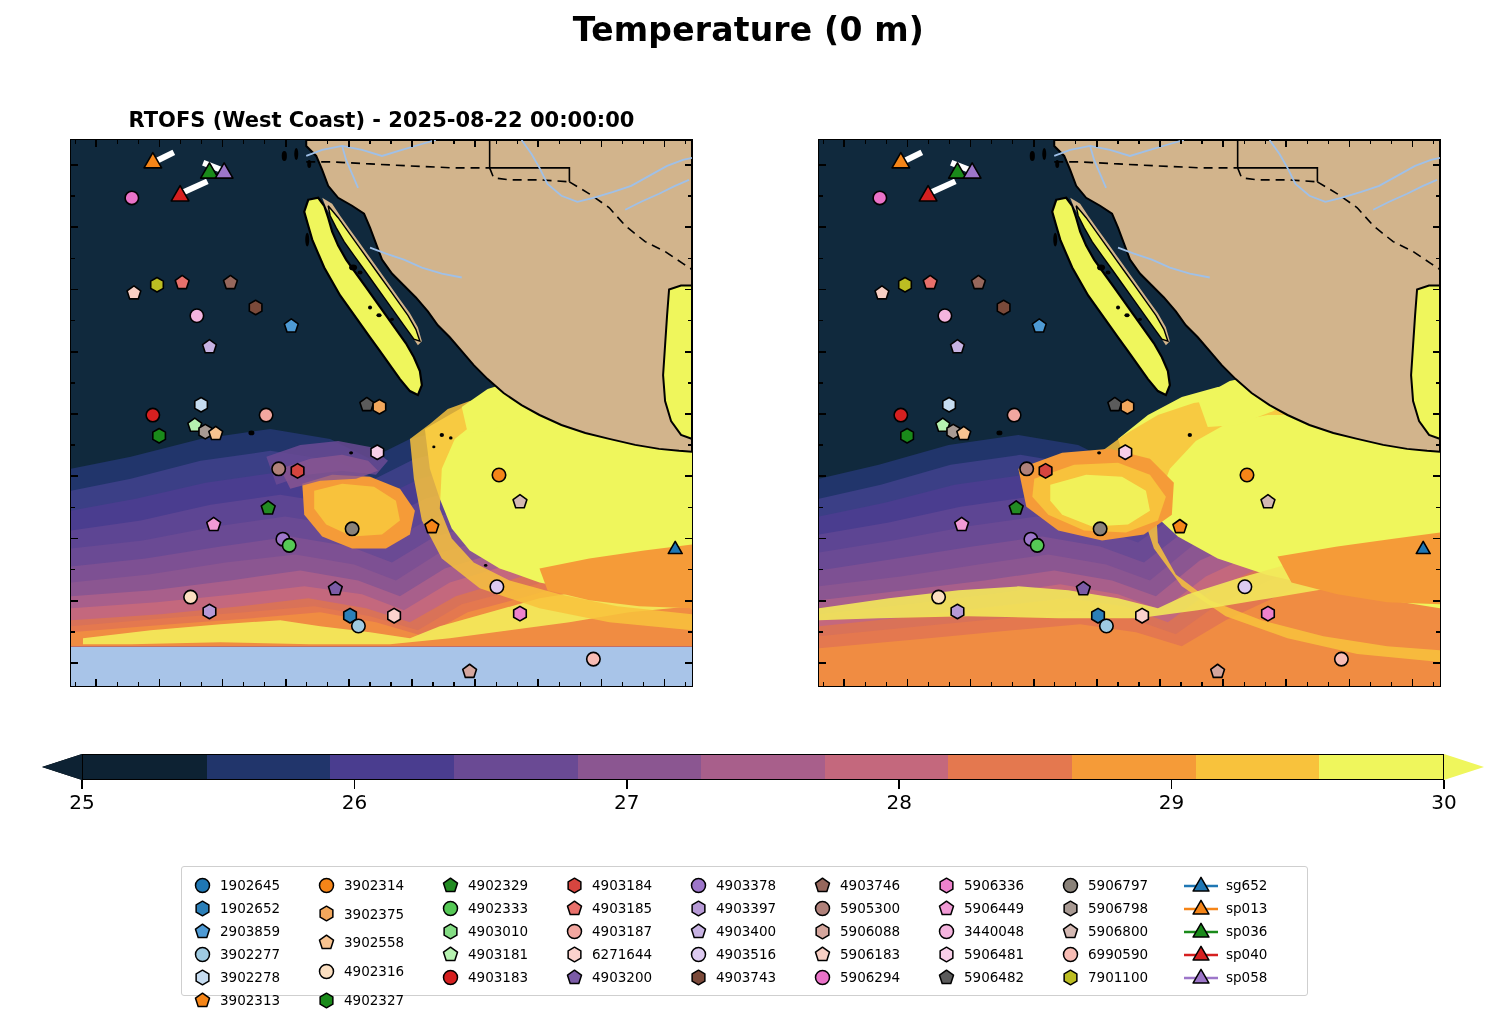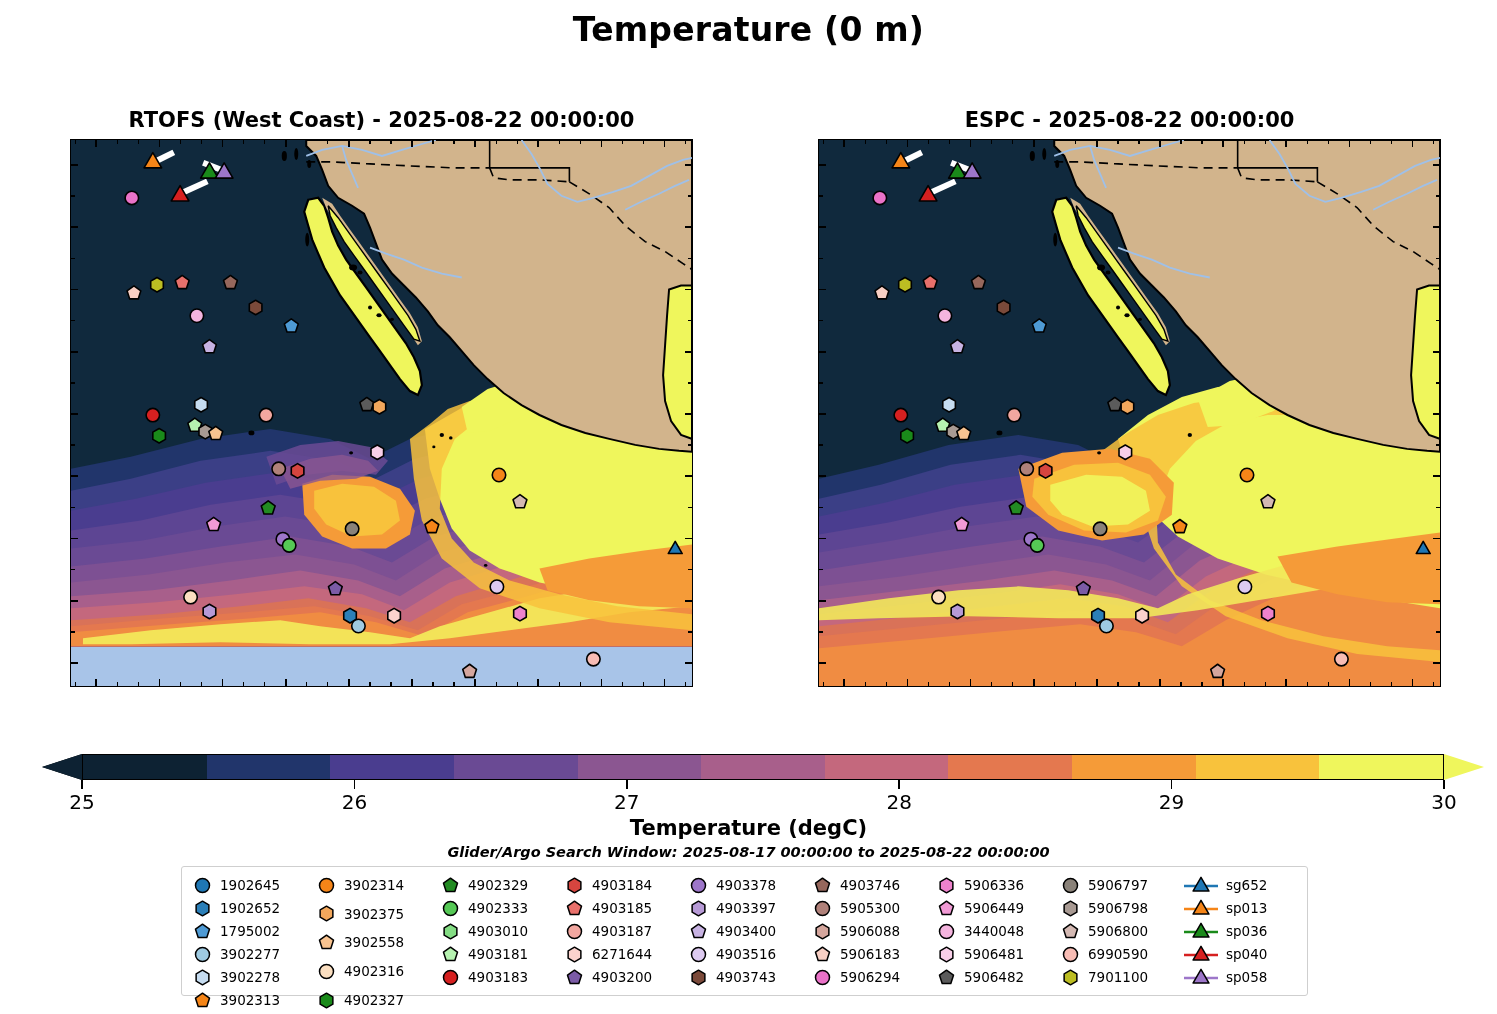--- a/index.html
+++ b/index.html
@@ -313,21 +313,20 @@
         <div class="tick minor-x" style="left: 550.789px; bottom: 0px;"></div>
         <div class="tick minor-x" style="left: 571.836px; top: 0px;"></div>
         <div class="tick minor-x" style="left: 571.836px; bottom: 0px;"></div>
         <div class="tick minor-x" style="left: 613.931px; top: 0px;"></div>
         <div class="tick minor-x" style="left: 613.931px; bottom: 0px;"></div>
       </div>
   </div>
 </div>
 
 <div class="panel" id="panel-right">
-  <div class="panel-title">ESPC - 2025-08-22 00:00:00</div>
   <div class="map">
     <div class="maplayer">
       <svg viewBox="0 0 623 548" preserveAspectRatio="none">
         <defs>
             <clipPath id="clipR">
               <rect x="0" y="0" width="623" height="548"></rect>
             </clipPath>
           </defs>
         <g clip-path="url(#clipR)">
           <rect x="0" y="0" width="623" height="548" fill="#10293d"></rect>
@@ -573,22 +572,20 @@
       <div class="cbar-lab" style="left: 354.4px;">26</div>
       <div class="cbar-tick" style="left: 626px;"></div>
       <div class="cbar-lab" style="left: 626.8px;">27</div>
       <div class="cbar-tick" style="left: 898.4px;"></div>
       <div class="cbar-lab" style="left: 899.2px;">28</div>
       <div class="cbar-tick" style="left: 1170.8px;"></div>
       <div class="cbar-lab" style="left: 1171.6px;">29</div>
       <div class="cbar-tick" style="left: 1443.2px;"></div>
       <div class="cbar-lab" style="left: 1444px;">30</div>
     </div>
-  <div id="cbar-title">Temperature (degC)</div>
-  <div id="cbar-sub">Glider/Argo Search Window: 2025-08-17 00:00:00 to 2025-08-22 00:00:00</div>
 </div>
 
 <div id="legend">
   <div id="legend-cols">
       <div class="lcol" style="width: 124px;">
         <div class="lrow">
           <span class="lmark">
             <svg width="17" height="17" viewBox="0 0 17 17" style="left: 3px; top: 1px;">
               <circle cx="8.5" cy="8.5" r="7" fill="#1f77b4" stroke="#000" stroke-width="1.5" stroke-linejoin="round"></circle>
             </svg>
@@ -602,21 +599,21 @@
             </svg>
           </span>
           <span class="ltext">1902652</span>
         </div>
         <div class="lrow">
           <span class="lmark">
             <svg width="17" height="17" viewBox="0 0 17 17" style="left: 3px; top: 1px;">
               <polygon points="8.50,1.15 15.49,6.23 12.82,14.45 4.18,14.45 1.51,6.23" fill="#4e9ad4" stroke="#000" stroke-width="1.5" stroke-linejoin="round"></polygon>
             </svg>
           </span>
-          <span class="ltext">1795002</span>
+          <span class="ltext">2903859</span>
         </div>
         <div class="lrow">
           <span class="lmark">
             <svg width="17" height="17" viewBox="0 0 17 17" style="left: 3px; top: 1px;">
               <circle cx="8.5" cy="8.5" r="7" fill="#9ecae1" stroke="#000" stroke-width="1.5" stroke-linejoin="round"></circle>
             </svg>
           </span>
           <span class="ltext">3902277</span>
         </div>
         <div class="lrow">

